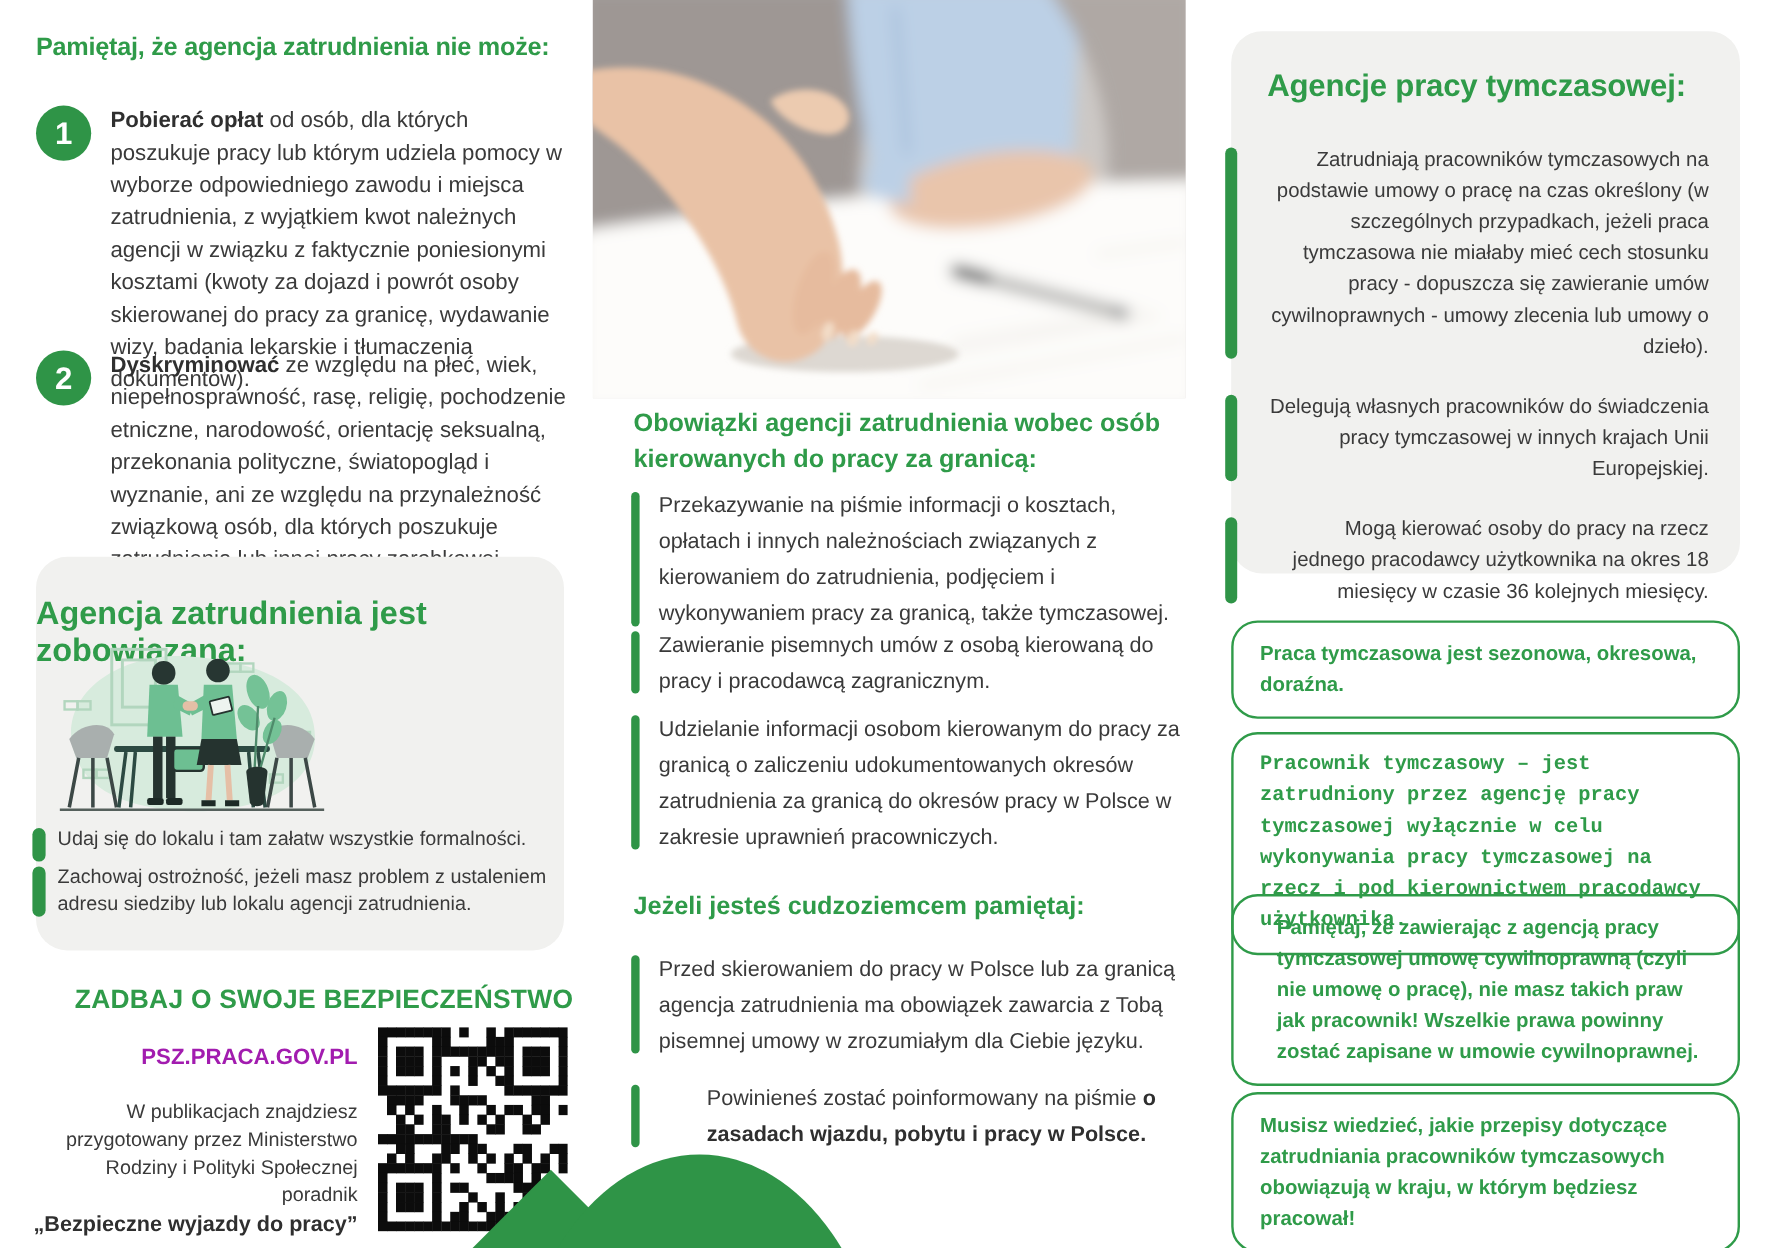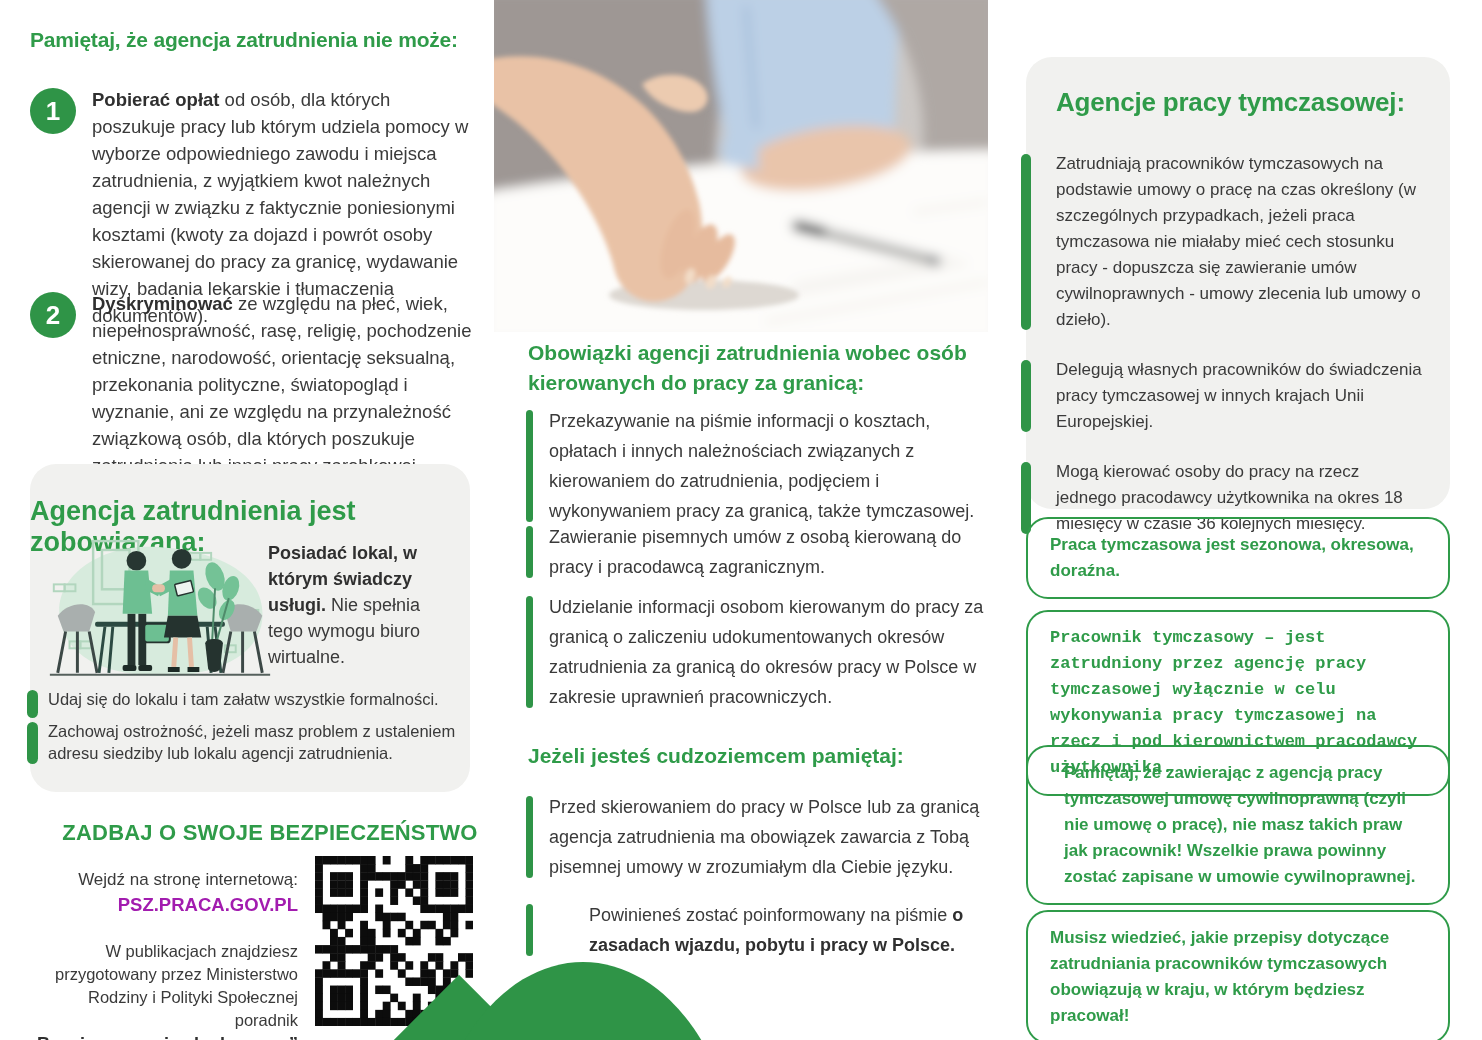--- a/index.html
+++ b/index.html
@@ -46,24 +46,24 @@
   .mid-heading{left:528px;top:338px;width:450px;font-size:21px;line-height:30px;}
   .m-bullet{left:526px;width:462px;position:absolute;}
   .m-bullet .vbar{position:absolute;left:0;top:4px;bottom:4px;width:7px;border-radius:5px;background:#2f9447;}
   .m-bullet p{margin:0 0 0 23px;font-size:18px;line-height:30px;}
   .mb1{top:406px;} .mb2{top:522px;} .mb3{top:592px;}
   .for-heading{left:528px;top:744px;width:450px;font-size:21px;}
   .fb1{top:792px;} .fb2{top:900px;padding-left:40px;}
   .m-bullet b{color:#2f2f2f;}
 
   
-  .agency-box{left:1026px;top:26px;width:424px;height:452px;background:#f1f1ef;border-radius:26px;margin-top:31px;}
+  .agency-box{left:1026px;top:26px;width:424px;height:452px;background:#f1f1ef;border-radius:26px;}
   .ab-heading{left:30px;top:30px;width:380px;font-size:26px;letter-spacing:-0.2px;}
   .ab-bullets{left:0;top:94px;width:424px;display:flex;flex-direction:column;gap:24px;}
-  .ab-bullet{position:relative;}
+  .ab-bullet{position:relative;text-align:right;}
   .ab-bullet .vbar{position:absolute;left:-5px;top:3px;bottom:3px;width:10px;border-radius:6px;background:#2f9447;}
   .ab-bullet p{margin:0 26px 0 30px;font-size:17px;line-height:26px;}
 
   .note{left:1026px;width:424px;box-sizing:border-box;border:2px solid #2f9b49;border-radius:22px;
     padding:13px 22px;color:#2f9b49;font-weight:700;font-size:17px;line-height:26px;}
   .n1{top:517px;} .n2{top:610px;font-family:Liberation Mono, monospace;} .n3{top:745px;padding-left:36px;} .n4{top:910px;}
 
   
   .dome{left:426px;top:962px;width:314px;height:456px;background:#2f9447;border-radius:50%;}
   .wedge{left:403px;top:998px;width:112px;height:112px;background:#2f9447;transform:rotate(45deg);}
@@ -137,36 +137,34 @@
           <ellipse cx="192" cy="62" rx="8" ry="13" transform="rotate(18 192 62)"></ellipse>
           <ellipse cx="168" cy="72" rx="8" ry="12" transform="rotate(-35 168 72)"></ellipse>
           <ellipse cx="188" cy="84" rx="7" ry="11" transform="rotate(28 188 84)"></ellipse>
         </g>
         <path d="M176,62 L173,116 M190,72 L177,118" stroke="#4f8b6b" stroke-width="2" fill="none"></path>
         <path d="M166,118 C166,112 184,112 184,118 L181,144 C179,148 171,148 169,144 Z" fill="#25332f"></path>
         <line x1="8" y1="150" x2="232" y2="150" stroke="#55605c" stroke-width="2"></line>
       </svg>
     </div>
 
-    <p class="abs gb-lead"><b>Posiadać lokal, w którym świadczy usługi.</b><span> Nie spełnia tego wymogu biuro wirtualne.</span></p>
 
     <div class="abs gb-bullet gbb2">
       <span class="vbar"></span>
       <p>Zachowaj ostrożność, jeżeli masz problem z ustaleniem adresu siedziby lub lokalu agencji zatrudnienia.</p>
     </div>
     <div class="abs gb-bullet gbb1">
       <span class="vbar"></span>
       <p>Udaj się do lokalu i tam załatw wszystkie formalności.</p>
     </div>
   </div>
 
   <h2 class="abs safety-heading">ZADBAJ O SWOJE BEZPIECZEŃSTWO</h2>
 
   <div class="abs safety-text">
-    <p class="st-intro">Wejdź na stronę internetową:</p>
     <p class="st-site">PSZ.PRACA.GOV.PL</p>
     <p class="st-para">W publikacjach znajdziesz przygotowany przez Ministerstwo Rodziny i Polityki Społecznej poradnik</p>
     <p class="st-guide">„Bezpieczne wyjazdy do pracy”</p>
   </div>
 
   <div class="abs qr-wrap">
     <svg id="qr-svg" viewBox="0 0 158 158" preserveAspectRatio="none">
         <rect x="0.0" y="0.0" width="7.9" height="7.9"></rect>
         <rect x="7.5" y="0.0" width="7.9" height="7.9"></rect>
         <rect x="15.0" y="0.0" width="7.9" height="7.9"></rect>

